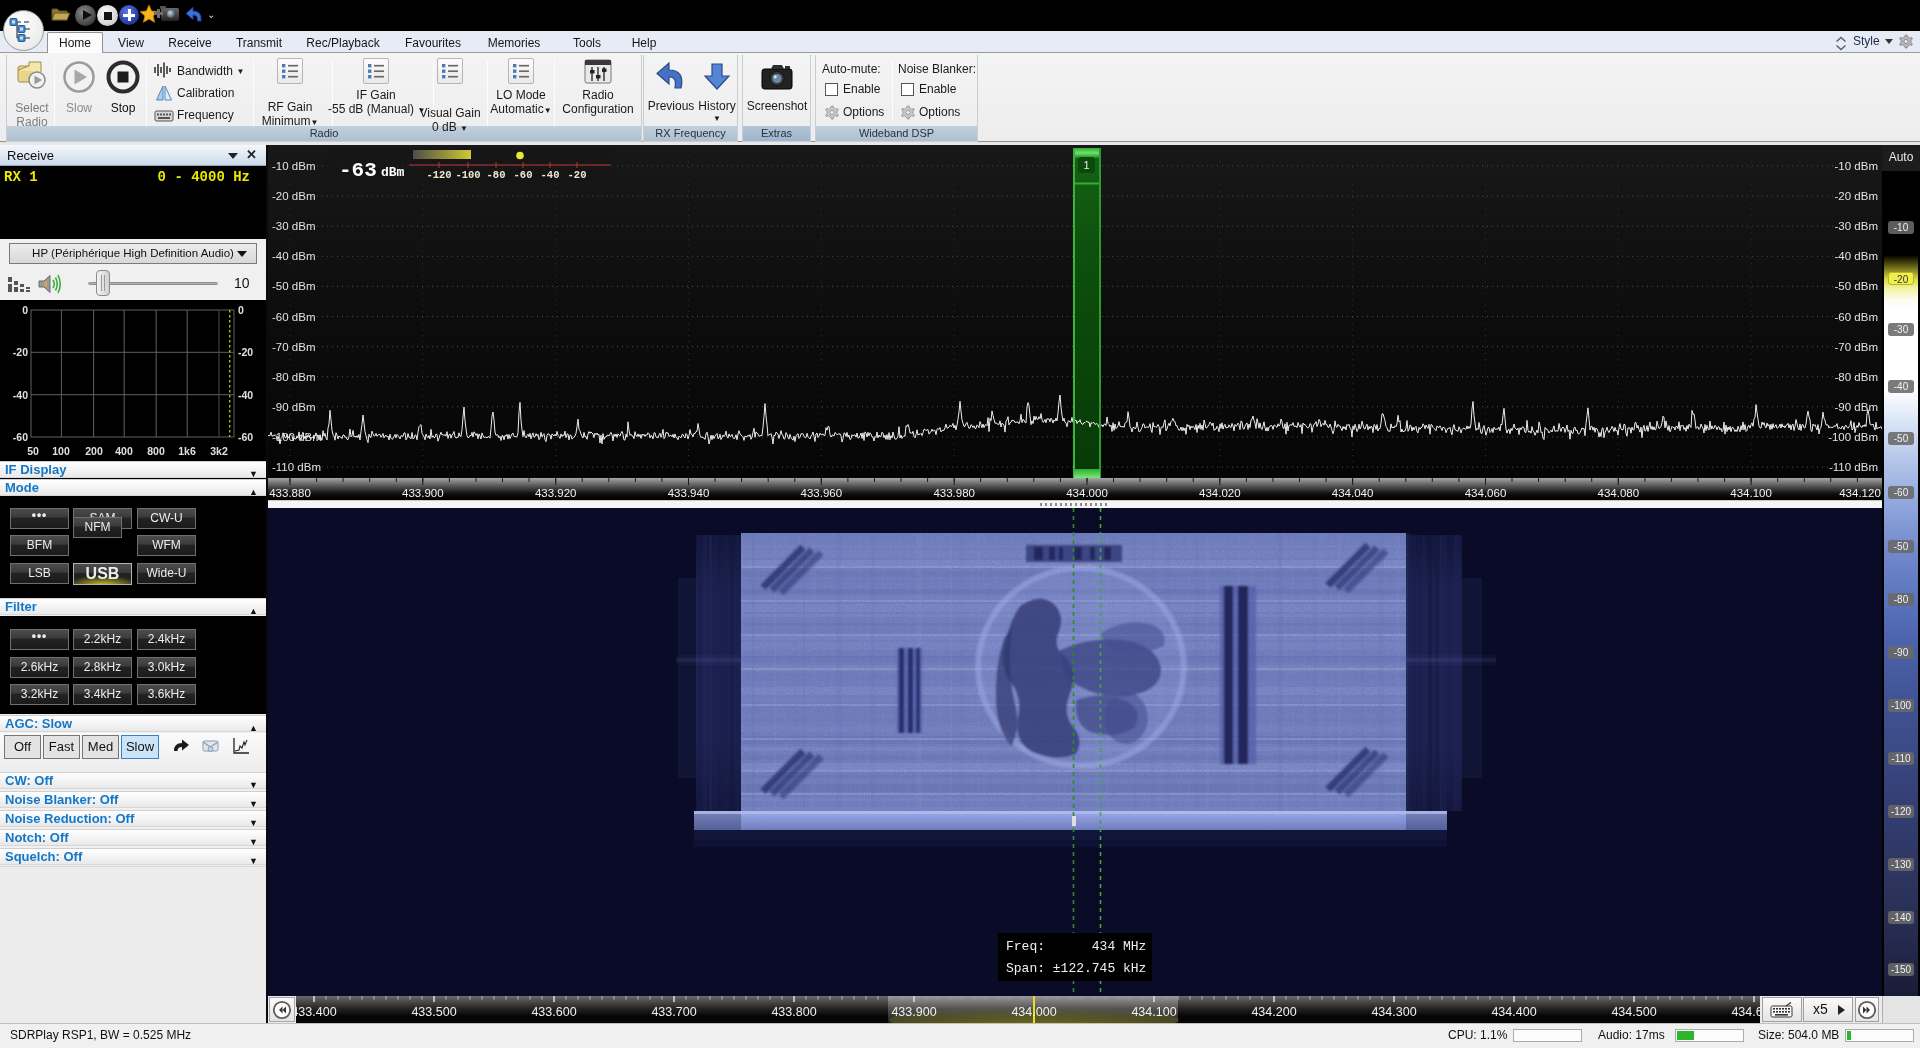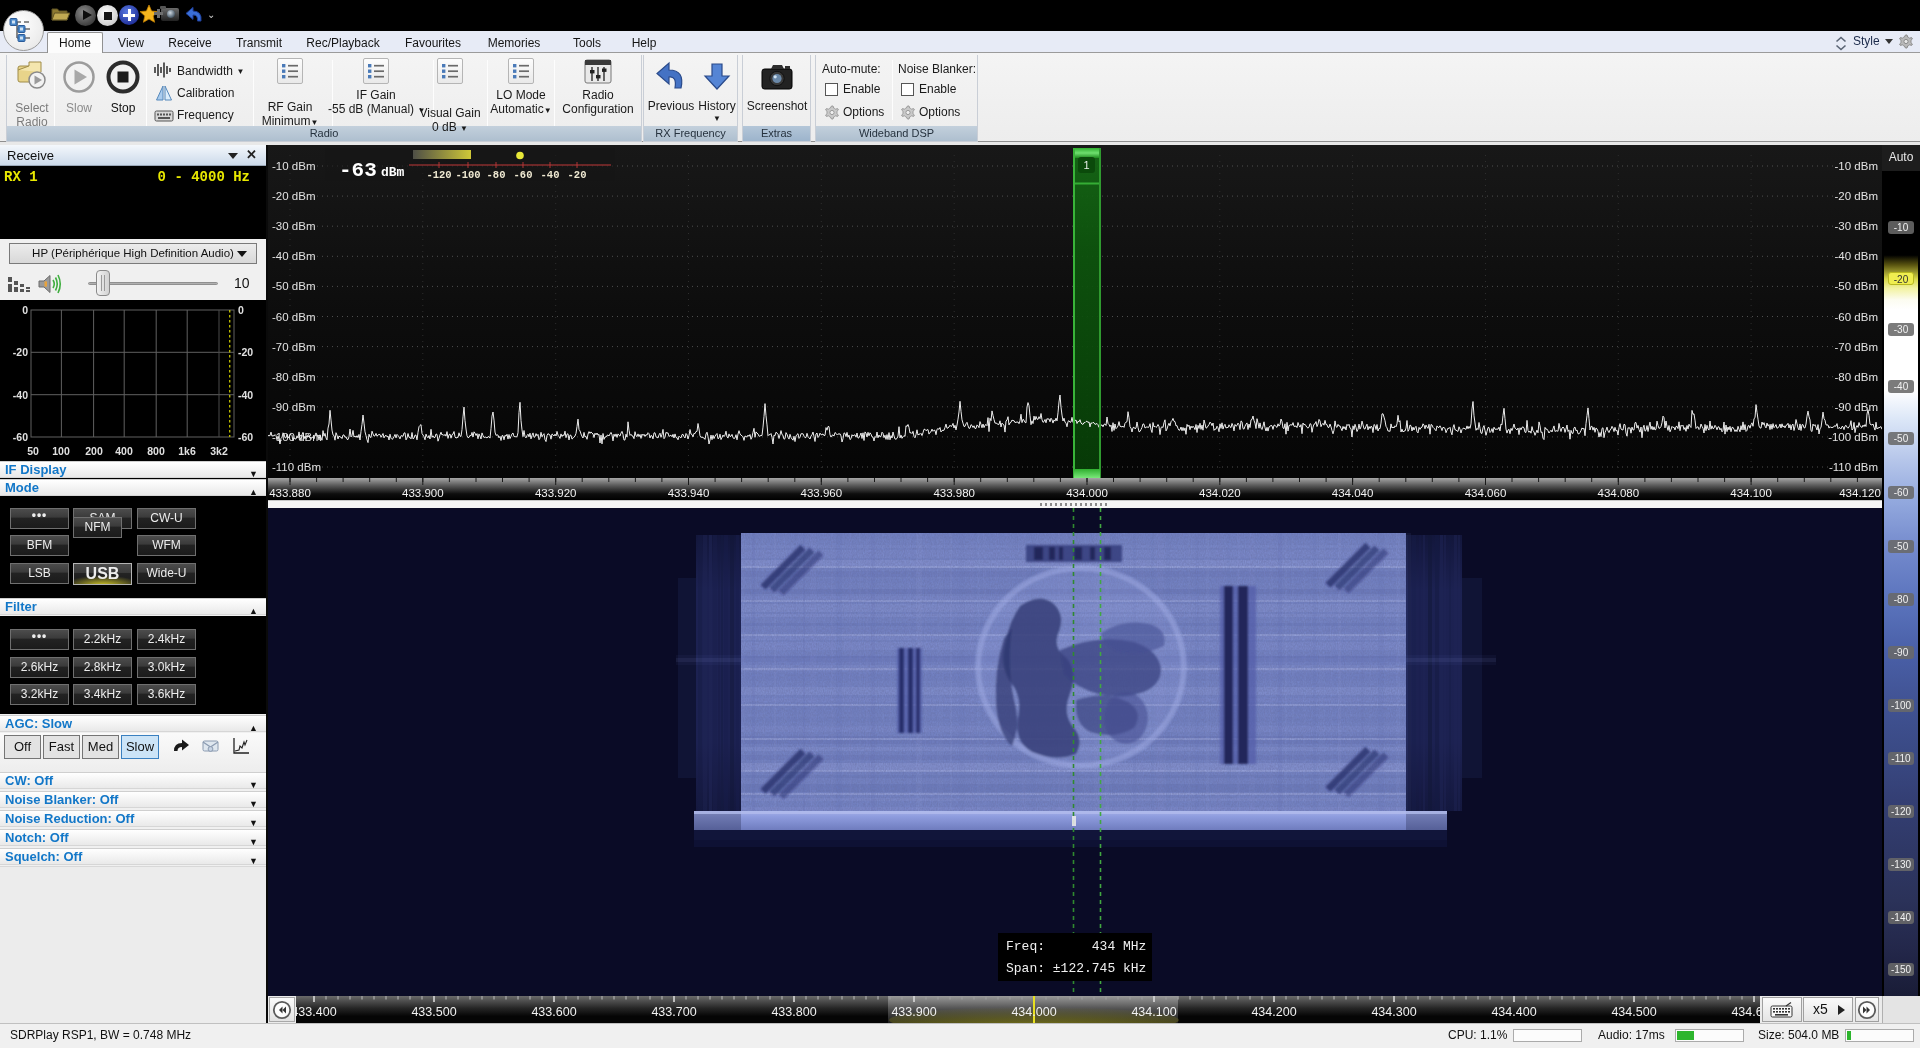--- a/index.html
+++ b/index.html
@@ -1062,21 +1062,21 @@
 <div class="rlab" style="left:1888px;top:593px">-80</div>
 <div class="rlab" style="left:1888px;top:646px">-90</div>
 <div class="rlab" style="left:1888px;top:699px">-100</div>
 <div class="rlab" style="left:1888px;top:752px">-110</div>
 <div class="rlab" style="left:1888px;top:805px">-120</div>
 <div class="rlab" style="left:1888px;top:858px">-130</div>
 <div class="rlab" style="left:1888px;top:911px">-140</div>
 <div class="rlab" style="left:1888px;top:963px">-150</div>
 <div class="ab" style="left:1882px;top:996px;width:38px;height:27px;background:#e4e4e4;border-left:1px solid #b0b0b0"></div>
 <div class="ab" style="left:0;top:1023px;width:1920px;height:25px;background:#f0f0f0;border-top:1px solid #c0c0c0">
-    <div class="sbtx" style="left:10px">SDRPlay RSP1, BW = 0.748 MHz</div>
+    <div class="sbtx" style="left:10px">SDRPlay RSP1, BW = 0.525 MHz</div>
     <div class="sbtx" style="left:1448px">CPU: 1.1%</div>
     <div class="sbbar" style="left:1513px;width:69px"></div>
     <div class="sbtx" style="left:1598px">Audio: 17ms</div>
     <div class="sbbar" style="left:1675px;width:69px">
       <div style="position:absolute;left:1px;top:1px;width:17px;height:9px;background:#2db52d"></div>
     </div>
     <div class="sbtx" style="left:1758px">Size: 504.0 MB</div>
     <div class="sbbar" style="left:1845px;width:69px">
       <div style="position:absolute;left:1px;top:1px;width:4px;height:9px;background:#2db52d"></div>
     </div>

